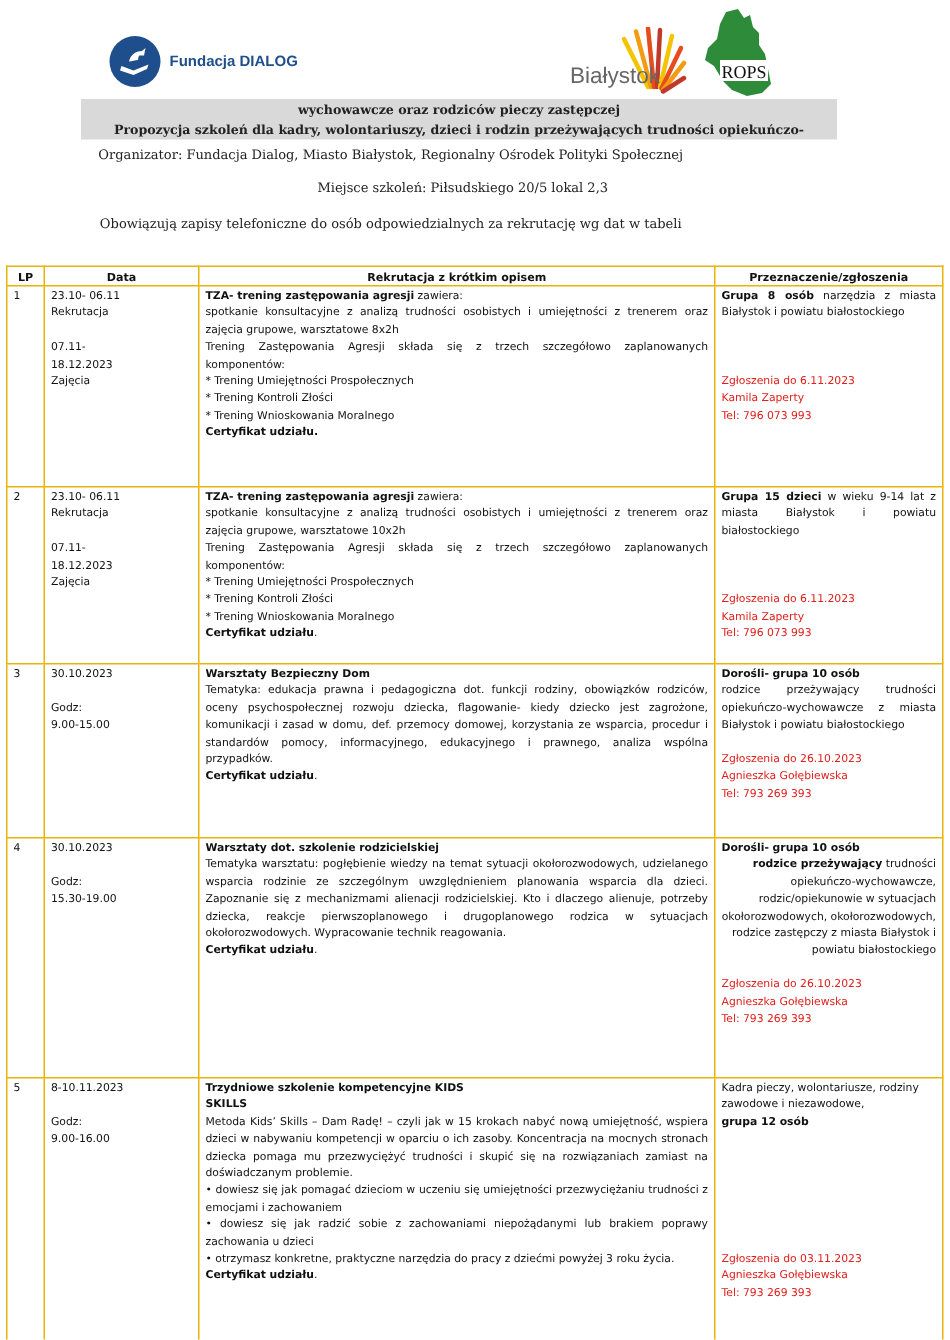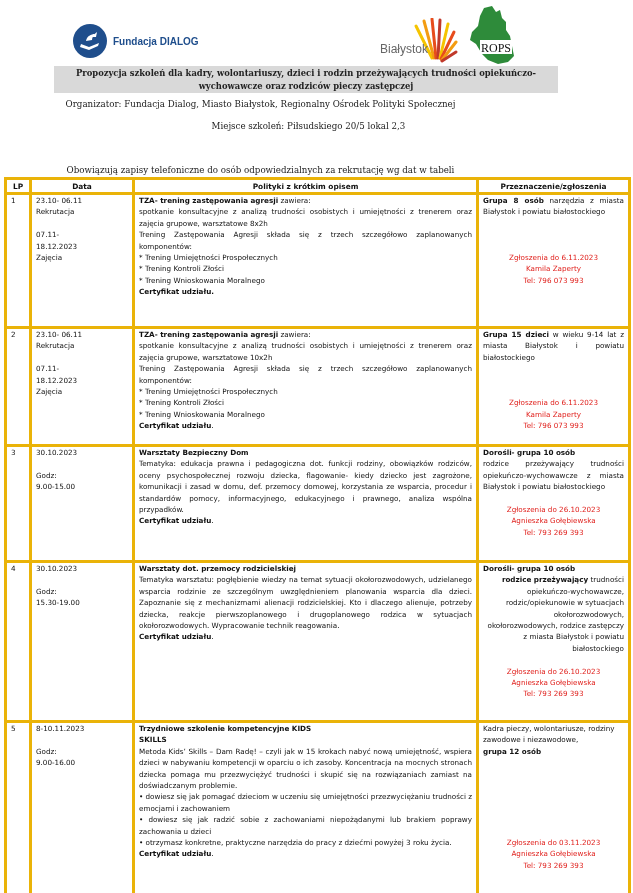--- a/index.html
+++ b/index.html
@@ -4,38 +4,38 @@
   <style>
     * { box-sizing: border-box; margin: 0; padding: 0; }
     html, body { width: 633px; height: 893px; background: #ffffff; overflow: hidden; }
     body { position: relative; font-family: "DejaVu Sans", sans-serif; color: #111; }
 
     .logos { position: absolute; left: 0; top: 0; width: 633px; height: 68px; padding-left: 28px; }
     .logo-dialog { position: absolute; left: 73px; top: 24px; display: flex; align-items: center; }
     .dialog-circle { width: 34px; height: 34px; border-radius: 50%; background: #1f4e8c; display: flex; align-items: center; justify-content: center; }
     .dialog-text { margin-left: 6px; font-family: "Liberation Sans", sans-serif; font-weight: bold; font-size: 10px; color: #1f4e8c; }
     .logo-bialystok { position: absolute; left: 380px; top: 18px; width: 80px; height: 48px; }
-    .bialystok-text { position: absolute; left: 0; top: 24px; font-family: "Liberation Sans", sans-serif; font-size: 12px; color: #666; }
+    .bialystok-text { position: absolute; left: 0; top: 24px; font-family: "Liberation Sans", sans-serif; font-size: 15px; color: #666; }
     .logo-rops { position: absolute; left: 462px; top: 4px; width: 70px; height: 62px; }
 
     .title-band { position: absolute; left: 54px; top: 66px; width: 504px; height: 27px; background: #d9d9d9; text-align: center; font-family: "DejaVu Serif", serif; font-weight: bold; font-size: 8.4px; line-height: 12.5px; padding-top: 1px; color: #222; }
 
     .subline { position: absolute; left: 0; width: 521px; text-align: center; font-family: "DejaVu Serif", serif; font-size: 8.7px; color: #222; }
     .sub1 { top: 99px; }
     .sub2 { top: 121px; margin-left: 48px; }
-    .sub3 { top: 145px; margin-top: 20px; }
+    .sub3 { top: 145px; }
 
     table.sched { position: absolute; left: 4px; top: 177px; width: 624px; border-collapse: collapse; font-family: "DejaVu Sans", sans-serif; font-size: 7.2px; line-height: 11.4px; table-layout: fixed; }
-    table.sched th, table.sched td { border: 3px solid #eab308; vertical-align: top; padding: 0 4px; }
+    table.sched th, table.sched td { border: 1px solid #eab308; vertical-align: top; padding: 0 4px; }
     table.sched th { font-weight: bold; text-align: center; font-size: 7.4px; line-height: 11px; padding-top: 1px; }
     col.c-lp { width: 25px; } col.c-date { width: 103px; } col.c-desc { width: 344px; } col.c-dest { width: 152px; }
     td.lp { text-align: left; padding-left: 7px; }
     td.desc, td.dest { text-align: justify; }
     .b { font-weight: bold; }
-    .red { color: #e0201c; text-align: center; }
+    .red { color: #e0201c; }
     .gap { display: block; height: 11.4px; }
     .blk { display: block; }
     .row1 td { height: 134px; }
     .row2 td { height: 118px; }
     .row3 td { height: 116px; }
     .row4 td { height: 160px; }
     .row5 td { height: 190px; }
   </style>
 </head>
 <body>
@@ -71,40 +71,40 @@
   <div class="logo-rops">
     <svg width="70" height="62" viewBox="0 0 70 62">
       <path d="M22 4 L30 2 L34 8 L38 6 L40 14 L44 18 L44 26 L48 32 L50 42 L52 52 L46 58 L36 60 L26 56 L20 50 L14 40 L8 36 L10 28 L16 22 L18 12 Z" fill="#2e8b3a"></path>
       <rect x="18" y="36" width="32" height="14" fill="#fff"></rect>
       <text x="34" y="48" text-anchor="middle" font-family="Liberation Serif, serif" font-size="12" fill="#111">ROPS</text>
     </svg>
   </div>
 </div>
 
 <div class="title-band">
+  <div>wychowawcze oraz  rodziców pieczy zastępczej</div>
   <div>Propozycja szkoleń dla kadry, wolontariuszy, dzieci i rodzin przeżywających trudności opiekuńczo-</div>
-  <div>wychowawcze oraz  rodziców pieczy zastępczej</div>
 </div>
 
 <div class="subline sub1">Organizator: Fundacja Dialog, Miasto Białystok, Regionalny Ośrodek Polityki Społecznej</div>
 <div class="subline sub2">Miejsce szkoleń: Piłsudskiego 20/5 lokal 2,3</div>
 <div class="subline sub3">Obowiązują zapisy telefoniczne do osób odpowiedzialnych za rekrutację wg dat w tabeli</div>
 
 <table class="sched">
   <colgroup>
       <col class="c-lp">
       <col class="c-date">
       <col class="c-desc">
       <col class="c-dest">
     </colgroup>
   <thead>
     <tr>
       <th>LP</th>
       <th>Data</th>
-      <th>Polityki z krótkim opisem</th>
+      <th>Rekrutacja z krótkim opisem</th>
       <th>Przeznaczenie/zgłoszenia</th>
     </tr>
   </thead>
   <tbody>
 
     <tr class="row1">
       <td class="lp">1</td>
       <td>
         <span class="blk">23.10- 06.11</span>
         <span class="blk">Rekrutacja</span>
@@ -188,21 +188,21 @@
 
     <tr class="row4">
       <td class="lp">4</td>
       <td>
         <span class="blk">30.10.2023</span>
         <span class="gap"></span>
         <span class="blk">Godz:</span>
         <span class="blk">15.30-19.00</span>
       </td>
       <td class="desc">
-        <span class="blk b">Warsztaty dot. przemocy rodzicielskiej</span>
+        <span class="blk b">Warsztaty dot. szkolenie rodzicielskiej</span>
         <span class="blk">Tematyka warsztatu: pogłębienie wiedzy na temat sytuacji okołorozwodowych, udzielanego wsparcia rodzinie ze szczególnym uwzględnieniem planowania wsparcia dla dzieci. Zapoznanie się z mechanizmami alienacji rodzicielskiej. Kto i dlaczego alienuje, potrzeby dziecka, reakcje pierwszoplanowego i drugoplanowego rodzica w sytuacjach okołorozwodowych. Wypracowanie technik reagowania.</span>
         <span class="blk"><span class="b">Certyfikat udziału</span>.</span>
       </td>
       <td class="dest">
         <span class="blk b">Dorośli- grupa 10 osób</span>
         <span class="blk" style="text-align:right"><span class="b">rodzice przeżywający</span><span> trudności opiekuńczo-wychowawcze, rodzic/opiekunowie w sytuacjach okołorozwodowych, okołorozwodowych,  rodzice zastępczy z miasta Białystok i powiatu białostockiego</span></span>
         <span class="gap"></span>
         <span class="blk red">Zgłoszenia do 26.10.2023</span>
         <span class="blk red">Agnieszka Gołębiewska</span>
         <span class="blk red">Tel: 793 269 393</span>

